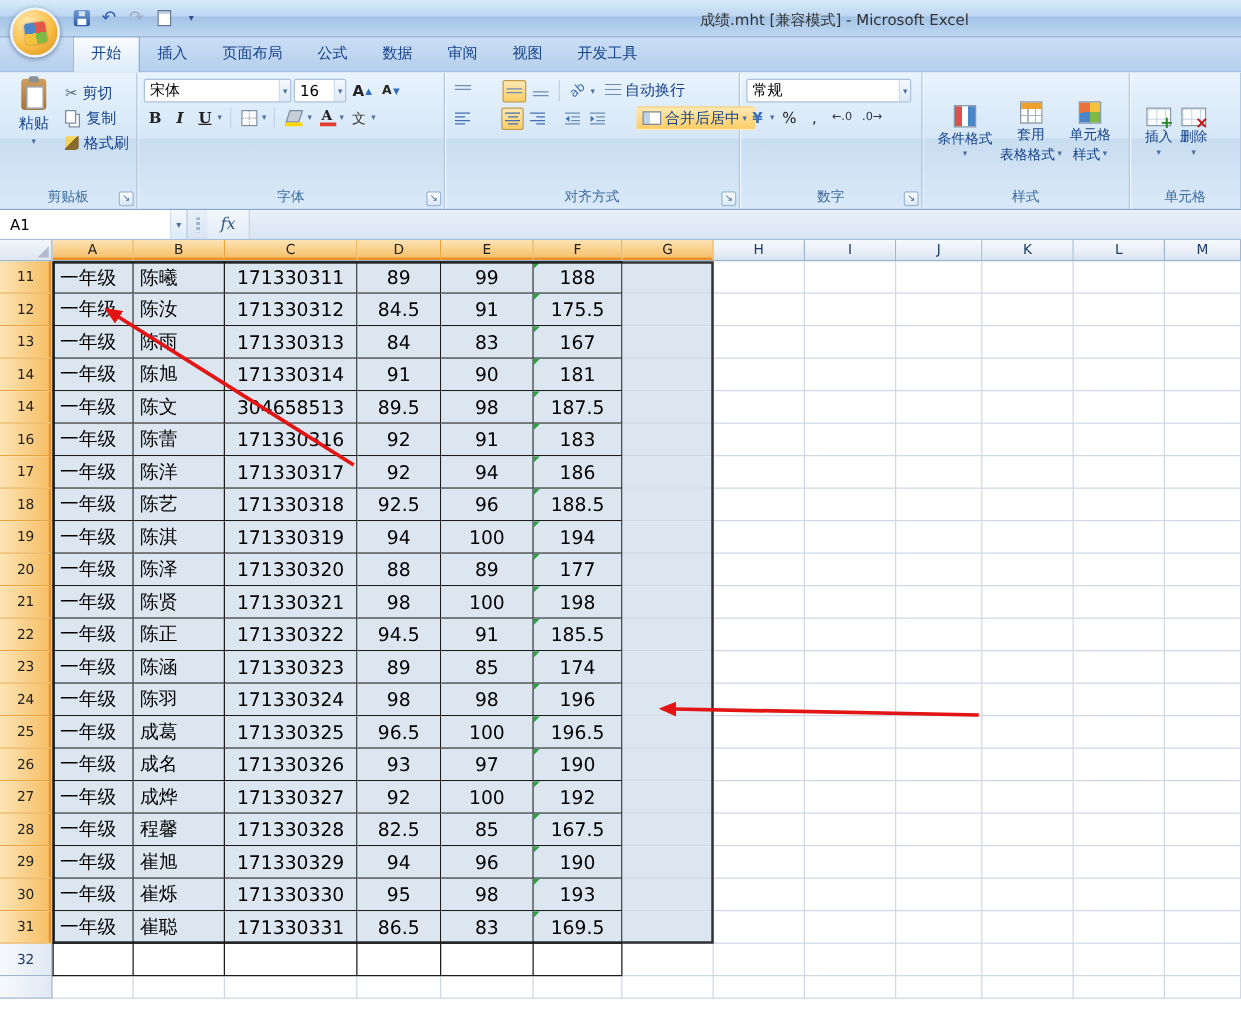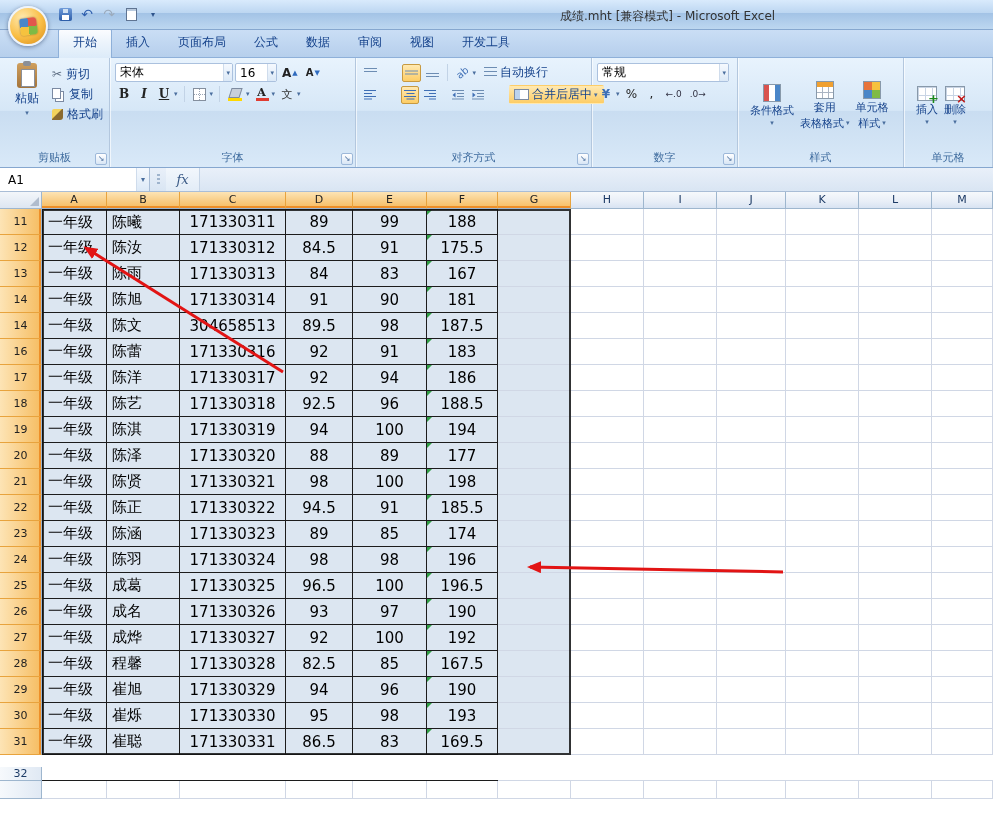--- a/index.html
+++ b/index.html
@@ -1033,21 +1033,21 @@
             <i class="tri"></i>
           </div>
           <div class="cell sel" style="width: 73px;"></div>
           <div class="cell" style="width: 73px;"></div>
           <div class="cell" style="width: 73px;"></div>
           <div class="cell" style="width: 69px;"></div>
           <div class="cell" style="width: 73px;"></div>
           <div class="cell" style="width: 73px;"></div>
           <div class="cell" style="width: 61px;"></div>
         </div>
-        <div class="grow" style="height: 26px; align-items: flex-end;">
+        <div class="grow" style="height: 26px;">
           <div class="rowh">32</div>
           <div class="cell tbl c0 al" style="width: 65px;"></div>
           <div class="cell tbl al" style="width: 73px;"></div>
           <div class="cell tbl" style="width: 106px;"></div>
           <div class="cell tbl" style="width: 67px;"></div>
           <div class="cell tbl" style="width: 74px;"></div>
           <div class="cell tbl" style="width: 71px;"></div>
           <div class="cell" style="width: 73px;"></div>
           <div class="cell" style="width: 73px;"></div>
           <div class="cell" style="width: 73px;"></div>

